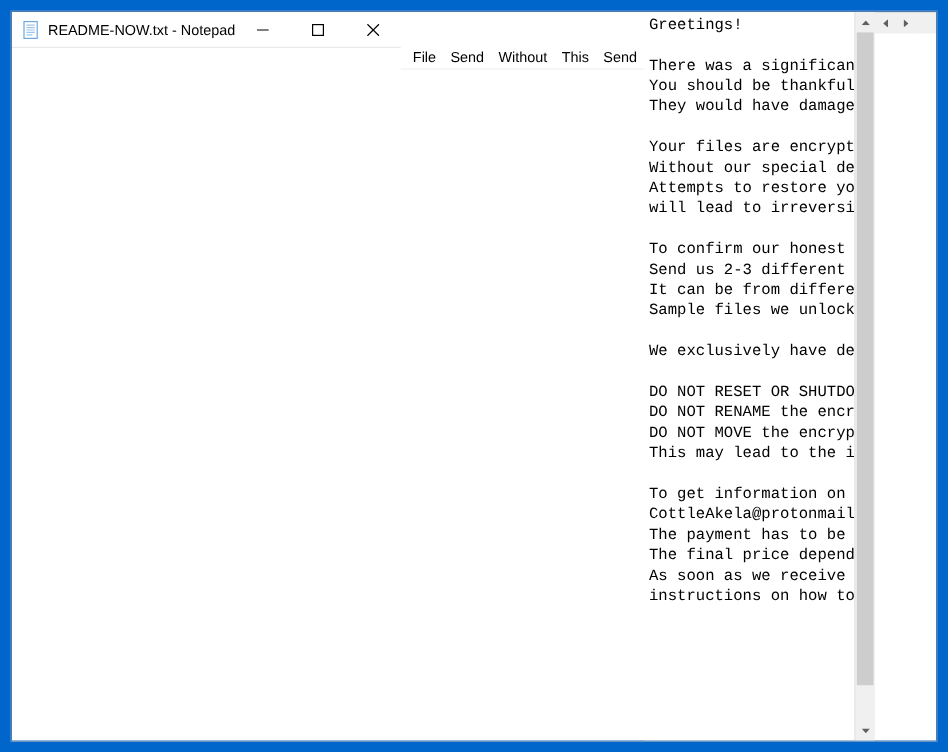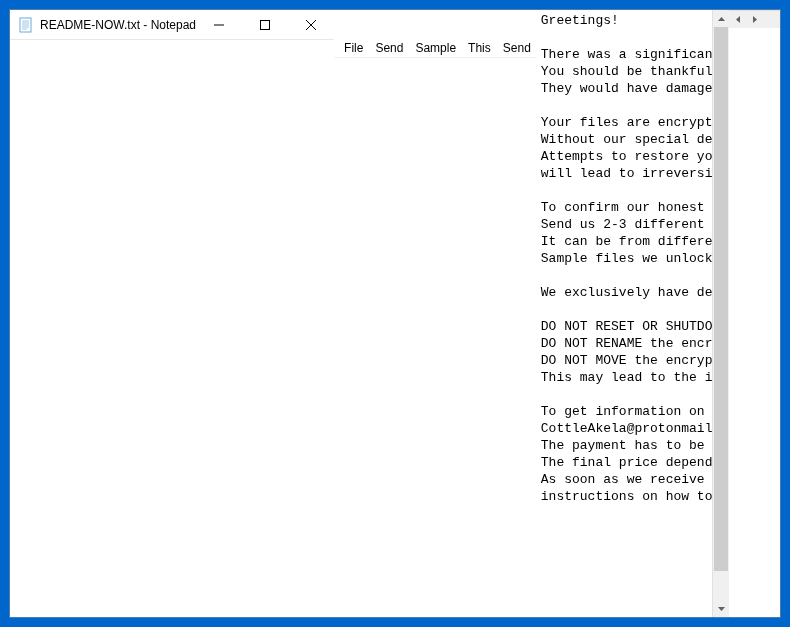--- a/index.html
+++ b/index.html
@@ -190,21 +190,21 @@
             <line x1="0" y1="0" x2="10" y2="10" stroke="#000" stroke-width="1"></line>
             <line x1="10" y1="0" x2="0" y2="10" stroke="#000" stroke-width="1"></line>
           </svg>
       </button>
     </div>
   </div>
 
   <div class="menubar">
     <span class="menu-item">File</span>
     <span class="menu-item">Send</span>
-    <span class="menu-item">Sample</span>
+    <span class="menu-item">Without</span>
     <span class="menu-item">This</span>
     <span class="menu-item">Send</span>
   </div>
 
   <div class="content-wrapper">
     <div class="content">Greetings!
 
 There was a significant flaw in the security system of your company.
 You should be thankful that the flaw was exploited by serious people and not some rookies.
 They would have damaged all of your data by mistake or for fun.

